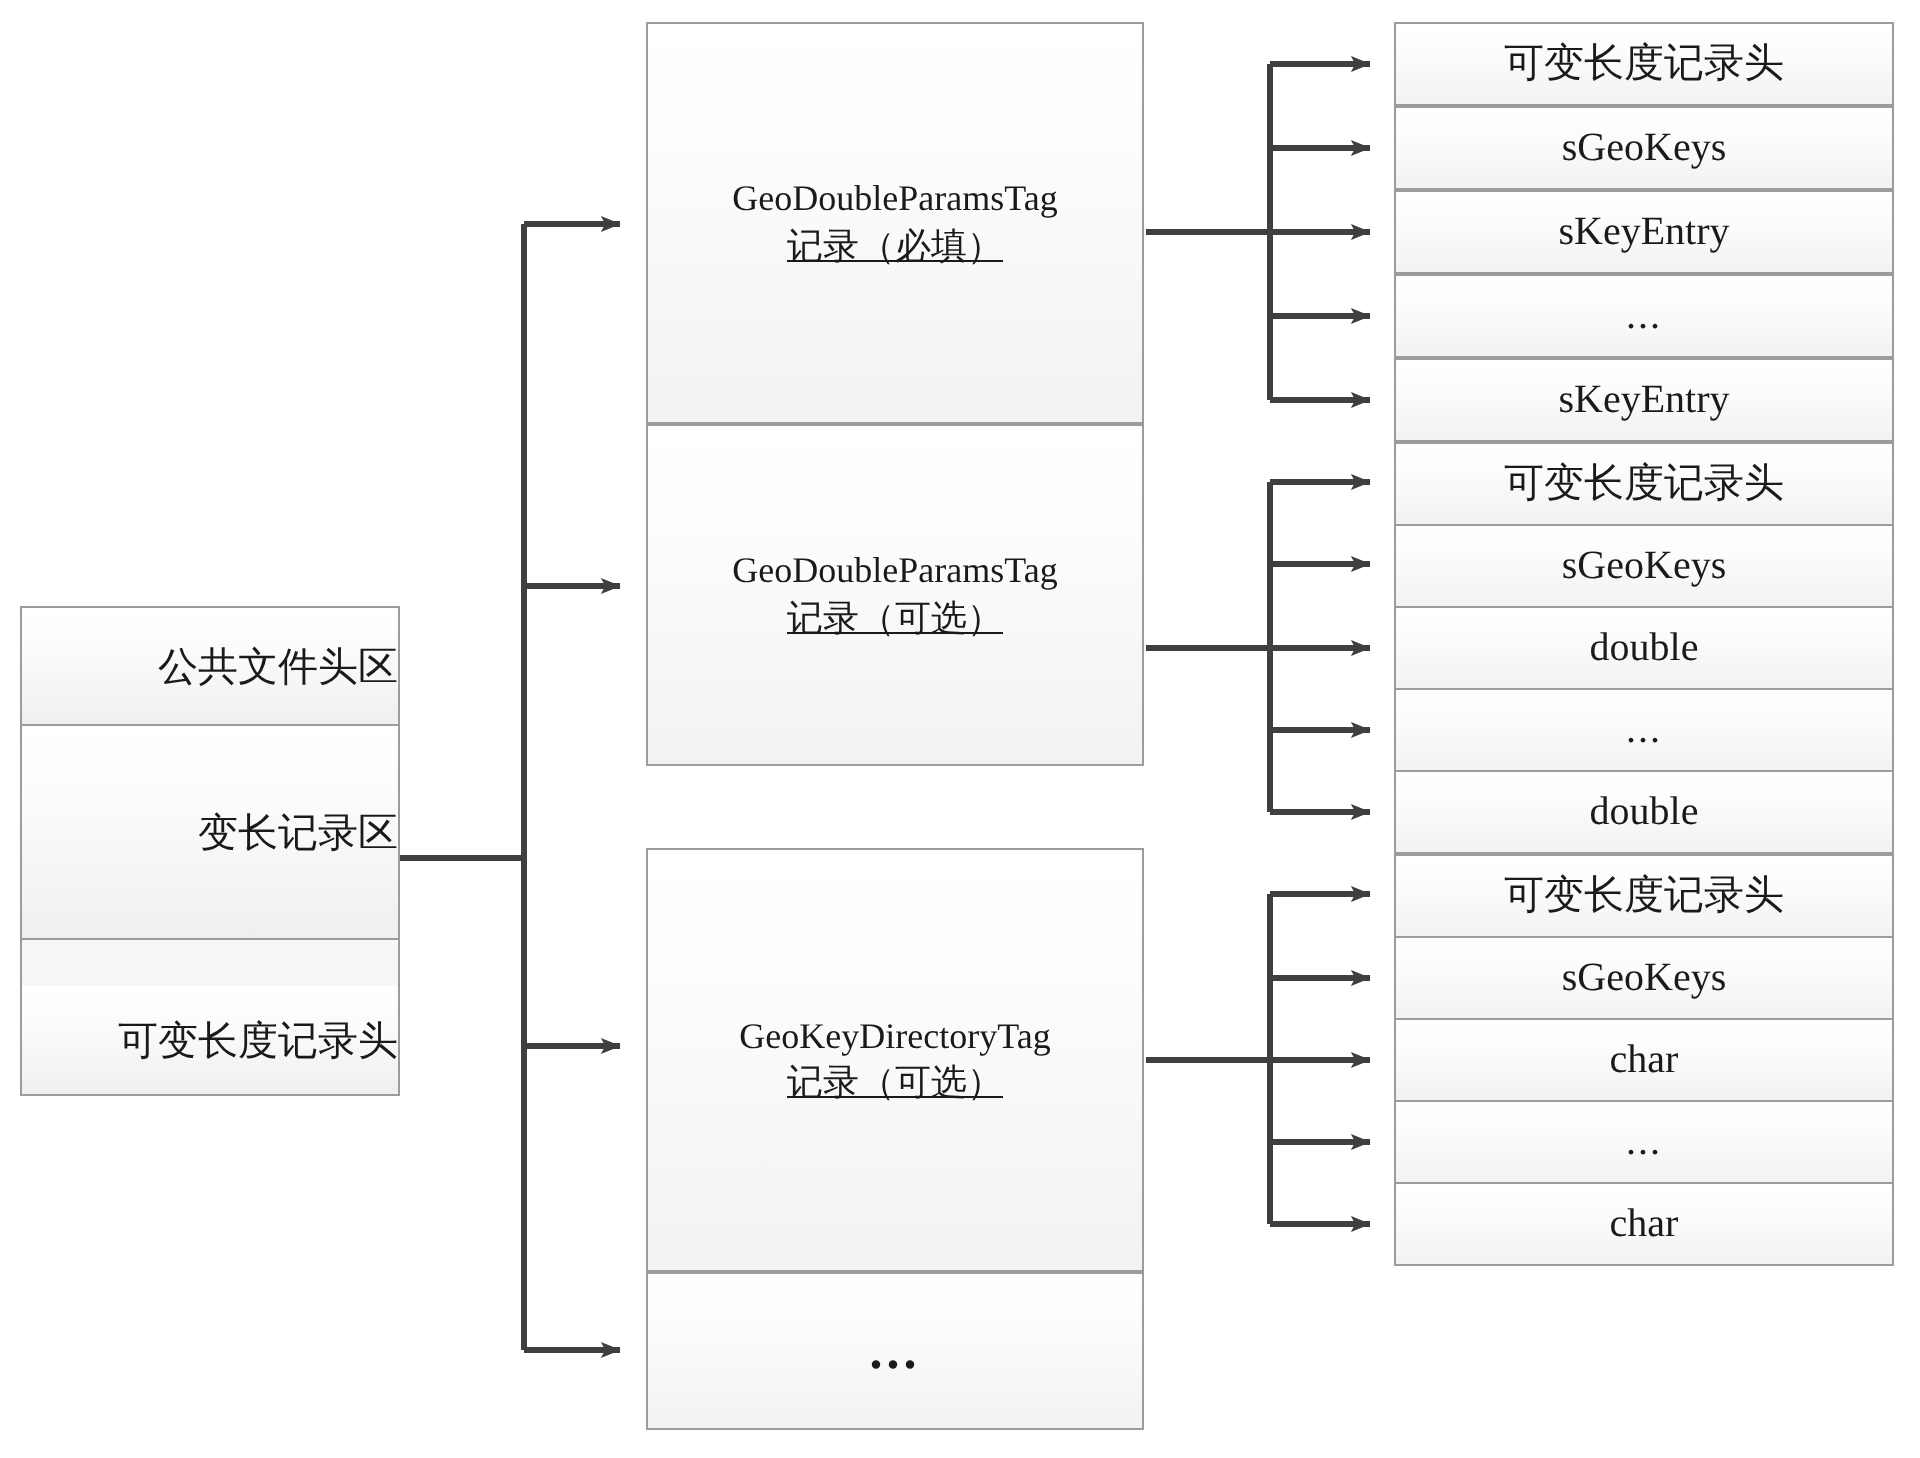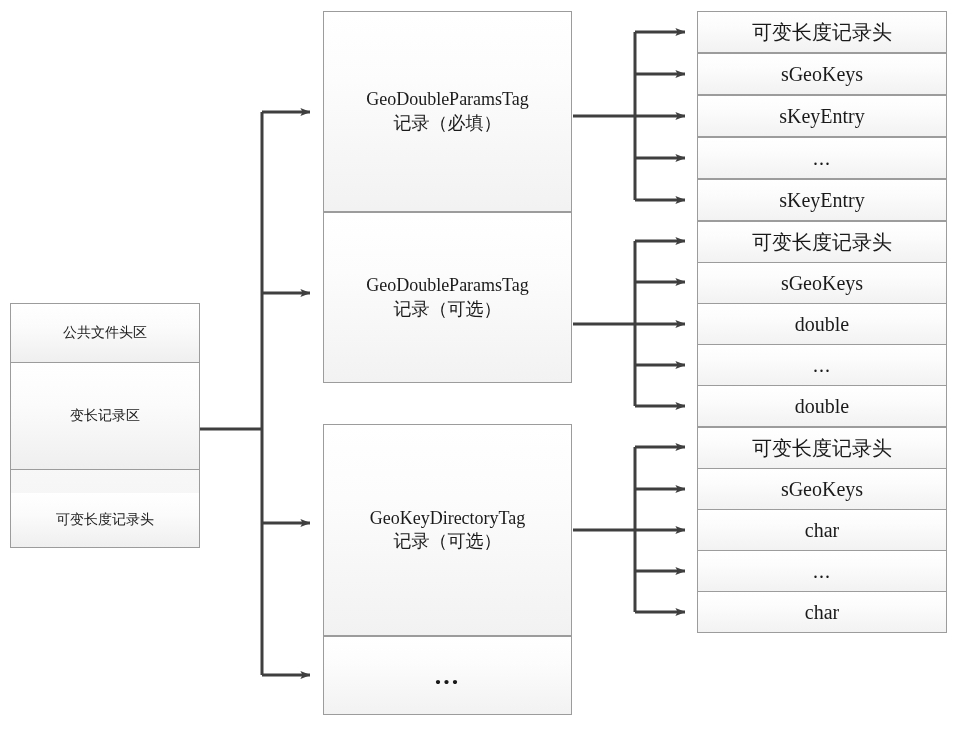--- a/index.html
+++ b/index.html
@@ -42,37 +42,37 @@
     border: 1px solid #9c9c9c;
     background: linear-gradient(to bottom, #ffffff 0%, #f4f4f4 100%);
   }
   .left-seg {
     position: absolute;
     left: 0;
     width: 100%;
     box-sizing: border-box;
     display: flex;
     align-items: center;
-    justify-content: center;
-    font-size: 14px;
+    justify-content: flex-end;
+    font-size: 20px;
     background: linear-gradient(to bottom, #ffffff 0%, #fbfbfb 40%, #efefef 100%);
   }
   #left-seg-0 { top: 0px;   height: 59px; border-bottom: 1px solid #9c9c9c; }
   #left-seg-1 { top: 59px;  height: 107px; border-bottom: 1px solid #9c9c9c; }
   #left-seg-2 { top: 189px; height: 54px; }
 
   
   .mid-box {
     left: 323px;
     width: 249px;
     font-size: 18px;
     flex-direction: column;
   }
   .mid-box .t1 { display: block; }
-  .mid-box .t2 { display: block; }
+  .mid-box .t2 { display: block; text-decoration: underline; }
   #mid-0 { top: 11px;  height: 201px; }
   #mid-1 { top: 212px; height: 171px; }
   #mid-2 { top: 424px; height: 212px; }
   #mid-3 { top: 636px; height: 79px; font-size: 26px; font-weight: bold; letter-spacing: 2px; }
 
   
   .right-row {
     left: 697px;
     width: 250px;
     height: 42px;

